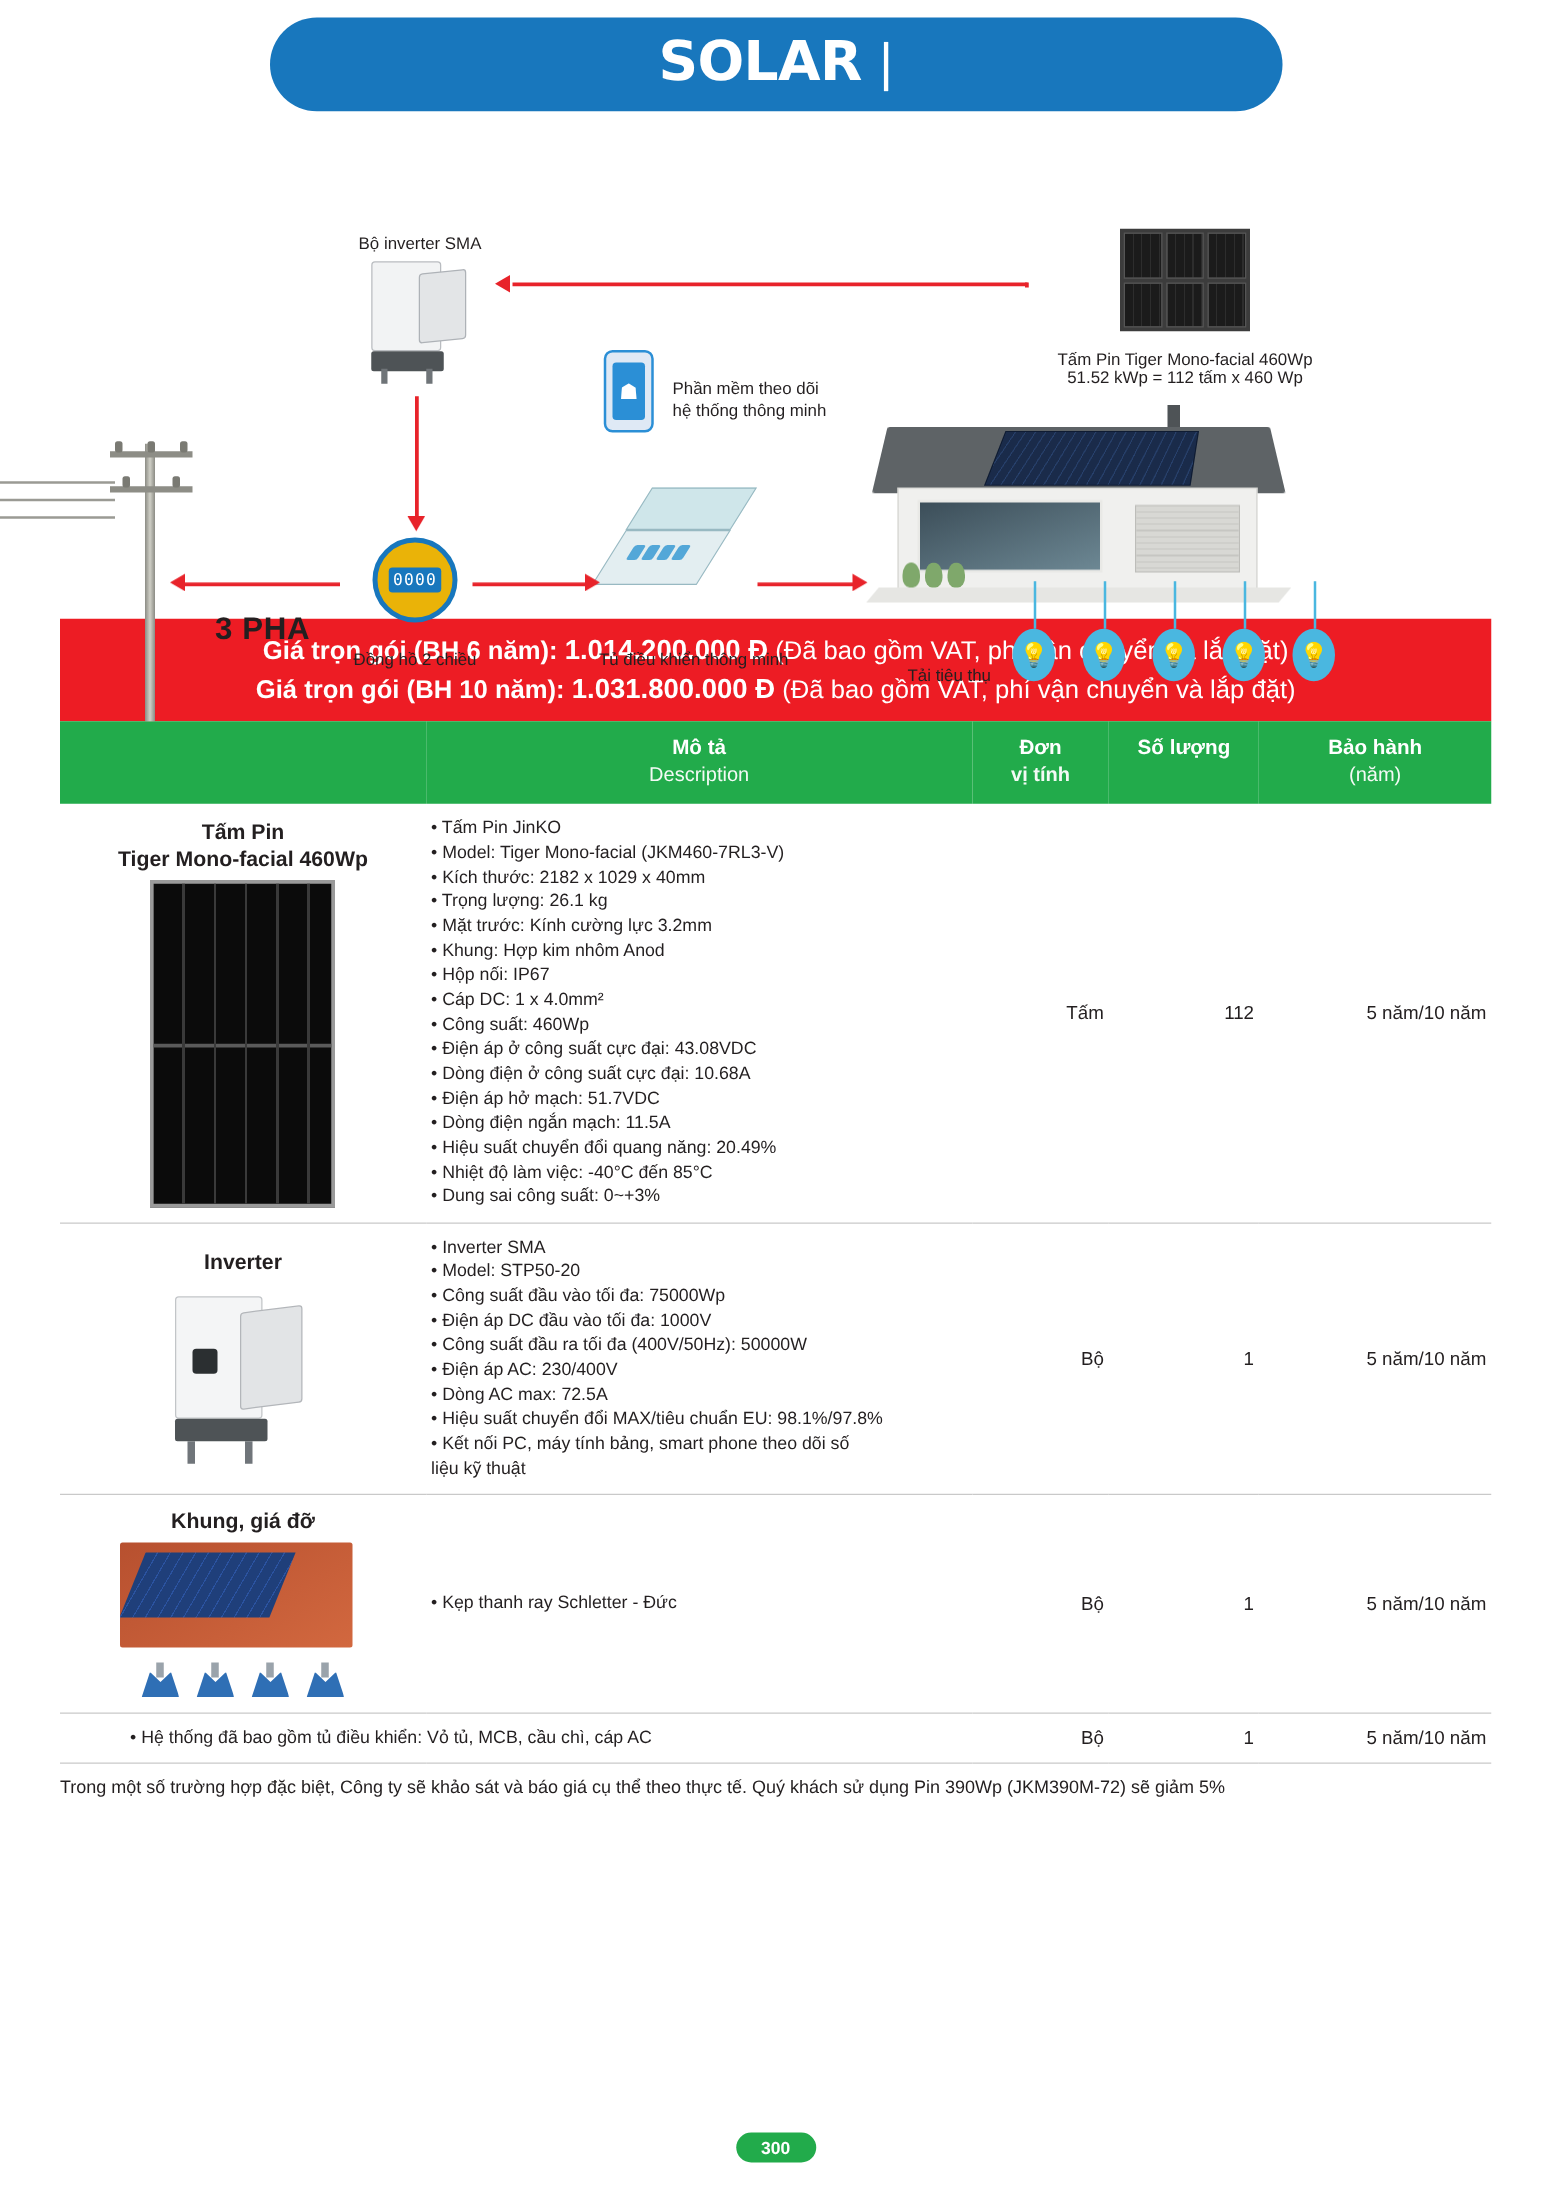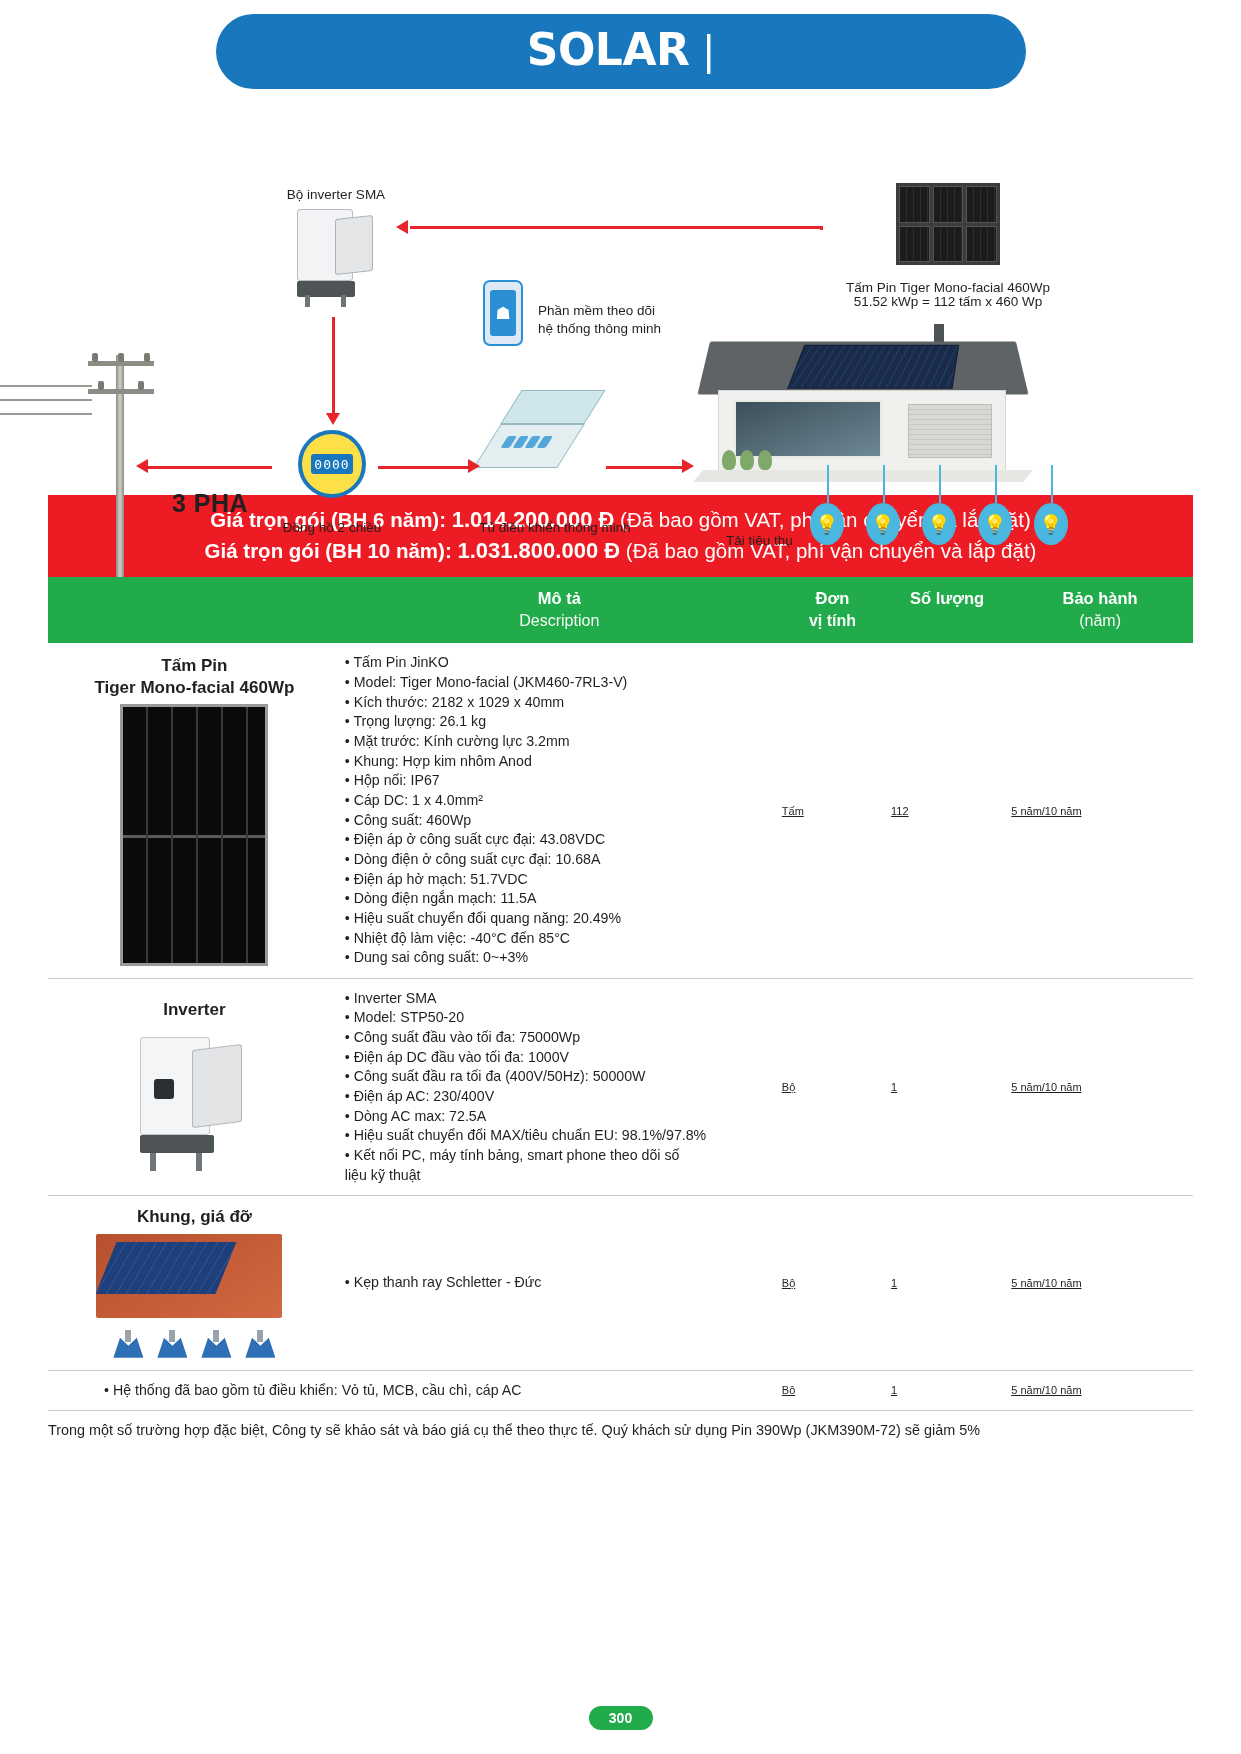--- a/index.html
+++ b/index.html
@@ -46,21 +46,21 @@
   
   .panel-array { position:absolute; left:896px; top:88px; width:104px; height:82px; display:grid; grid-template-columns:repeat(3,1fr); grid-template-rows:repeat(2,1fr); gap:3px; background:#3c3c3c; padding:3px; }
   .panel-cell { background: repeating-linear-gradient(to right, #1b1b1b 0 6px, #2d2d2d 6px 7px); border:1px solid #555; }
 
   
   .phone { position:absolute; left:483px; top:185px; width:40px; height:66px; background:#dfe9f5; border:2px solid #2b8fd6; border-radius:7px; }
   .phone-inner { position:absolute; left:5px; top:8px; width:26px; height:46px; background:#2b8fd6; border-radius:3px; display:flex; align-items:center; justify-content:center; }
   .wifi-home { color:#fff; font-size:17px; line-height:1; }
 
   
-  .meter { position:absolute; left:298px; top:335px; width:68px; height:68px; border-radius:50%; border:4px solid #1877bd; background:#fde047; display:flex; align-items:center; justify-content:center; }
+  .meter { position:absolute; left:298px; top:335px; width:68px; height:68px; border-radius:50%; border:4px solid #1877bd; background:#eab308; display:flex; align-items:center; justify-content:center; }
   .meter-lcd { width:42px; height:20px; background:#1877bd; border-radius:3px; display:flex; align-items:center; justify-content:center; color:#fff; font-size:13px; font-family:"DejaVu Sans Mono", monospace; letter-spacing:1px;}
 
   
   .cabinet { position:absolute; left:487px; top:295px; width:108px; height:92px; }
   .cab-top { position:absolute; left:24px; top:0; width:84px; height:34px; background:#cfe6ea; border:1px solid #98b9c2; transform: skewX(-32deg); }
   .cab-bot { position:absolute; left:0px; top:34px; width:84px; height:44px; background:#e3eef1; border:1px solid #98b9c2; transform: skewX(-32deg); }
   .cab-dots { position:absolute; left:16px; top:46px; width:52px; height:16px; display:flex; gap:3px; transform: skewX(-32deg);}
   .cab-dot { width:9px; height:12px; background:#53a7d8; border-radius:2px; }
 
   
@@ -117,21 +117,21 @@
   th.c-desc { width: 400px; text-align:center; }
   th.c-unit { width: 100px; }
   th.c-qty  { width: 110px; }
   th.c-war  { width: 170px; }
 
   table.spec td { vertical-align: middle; border-bottom: 1.5px solid #c9c9c9; padding: 10px 4px; }
   .item-cell { text-align:center; }
   .item-title { font-weight:700; font-size:17px; line-height:1.25; margin-bottom:6px; }
   .desc-cell { font-size:14.2px; line-height:1.385; padding-left: 14px; padding-right: 4px; vertical-align: top; padding-top:12px; }
   .desc-cell .b { display:block; white-space:nowrap; }
-  .c { text-align:left; font-size:11px;text-decoration:underline; }
+  .c { text-align:right; font-size:15px; }
 
   
   .thumb-panel { width:148px; height:262px; margin:0 auto; background:#0b0b0b; border:3px solid #9a9a9a; position:relative; }
   .thumb-panel::before { content:""; position:absolute; left:0; right:0; top:50%; height:3px; background:#5a5a5a;}
   .thumb-panel::after { content:""; position:absolute; left:0; right:0; top:0; bottom:0;
     background: repeating-linear-gradient(to right, transparent 0 23px, #3a3a3a 23px 25px); }
 
   .thumb-inv { width:128px; height:148px; margin:0 auto; position:relative; }
   .ti-b1 { position:absolute; left:10px; top:10px; width:70px; height:98px; background:#f4f5f6; border:1px solid #c2c5c8; border-radius:3px;}
   .ti-b2 { position:absolute; left:62px; top:20px; width:50px; height:78px; background:#e2e4e6; border:1px solid #b3b6ba; border-radius:3px; transform:skewY(-7deg);}

